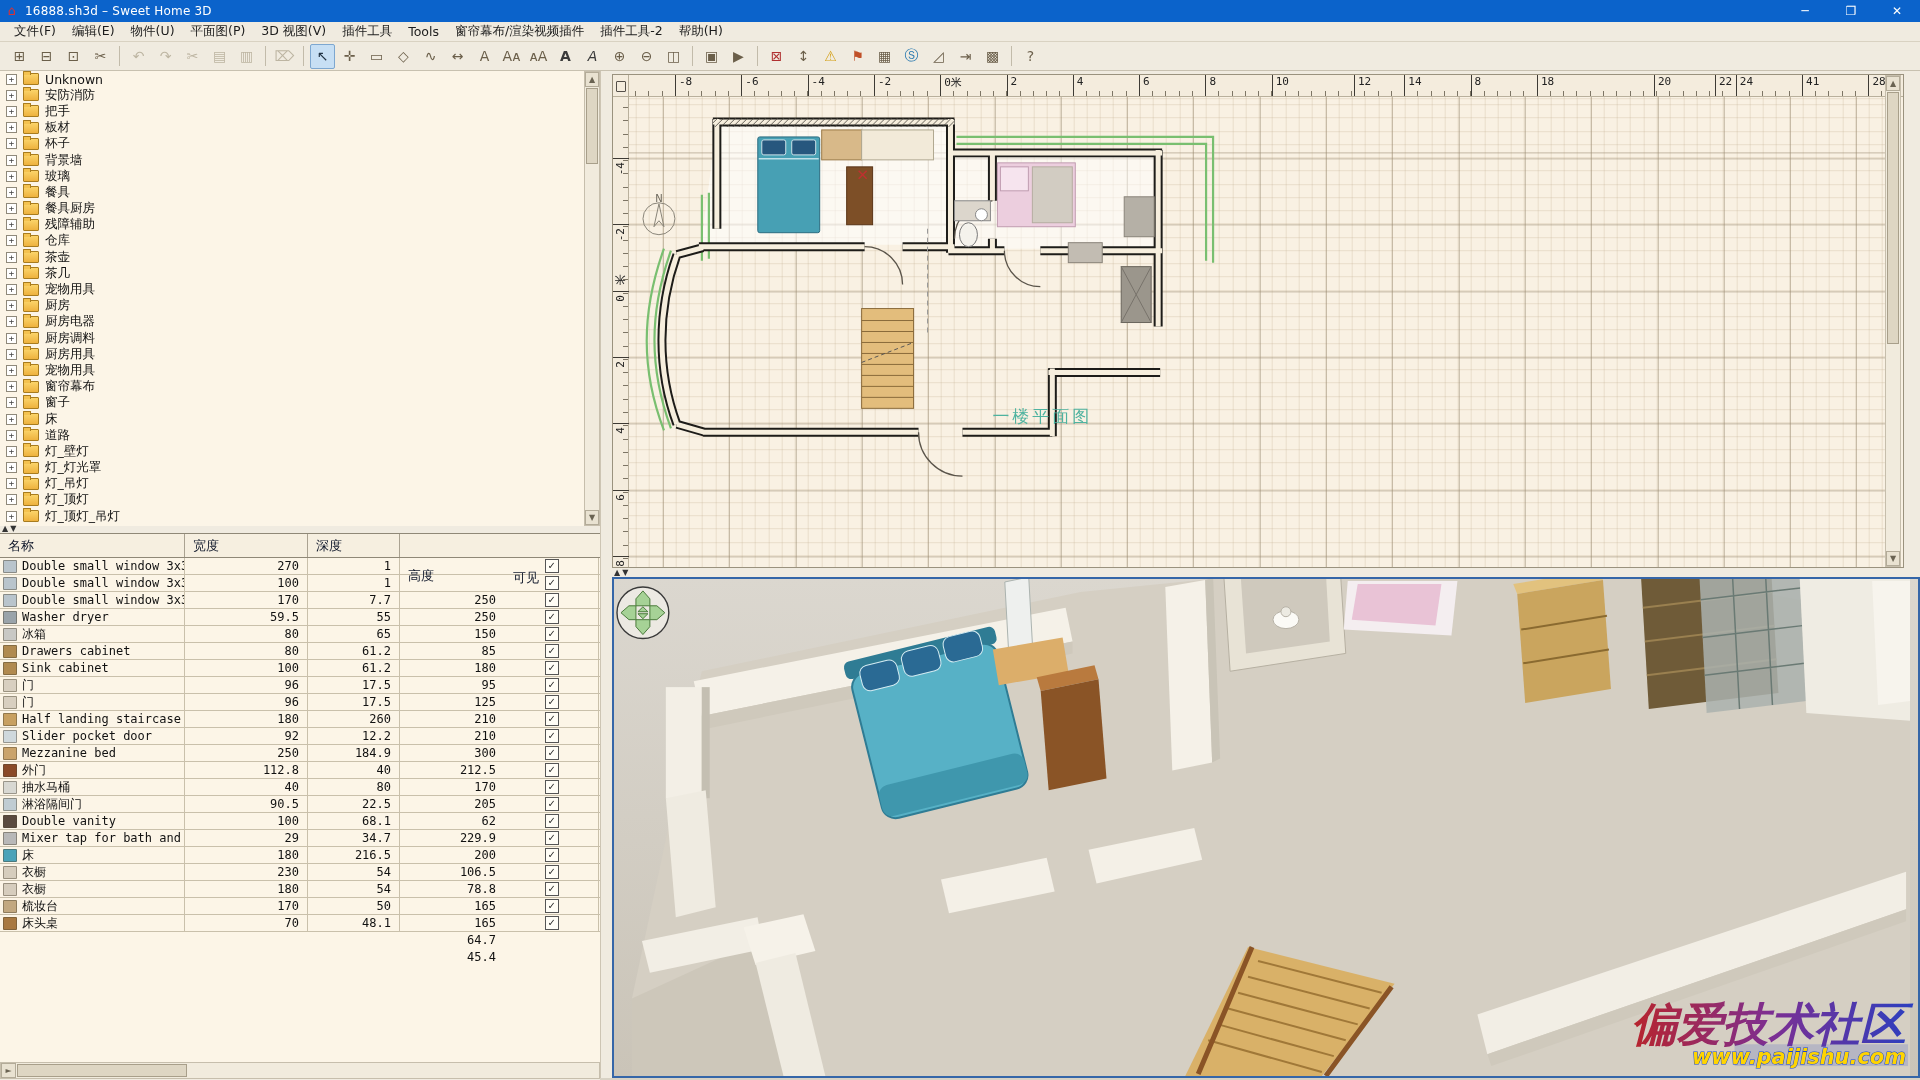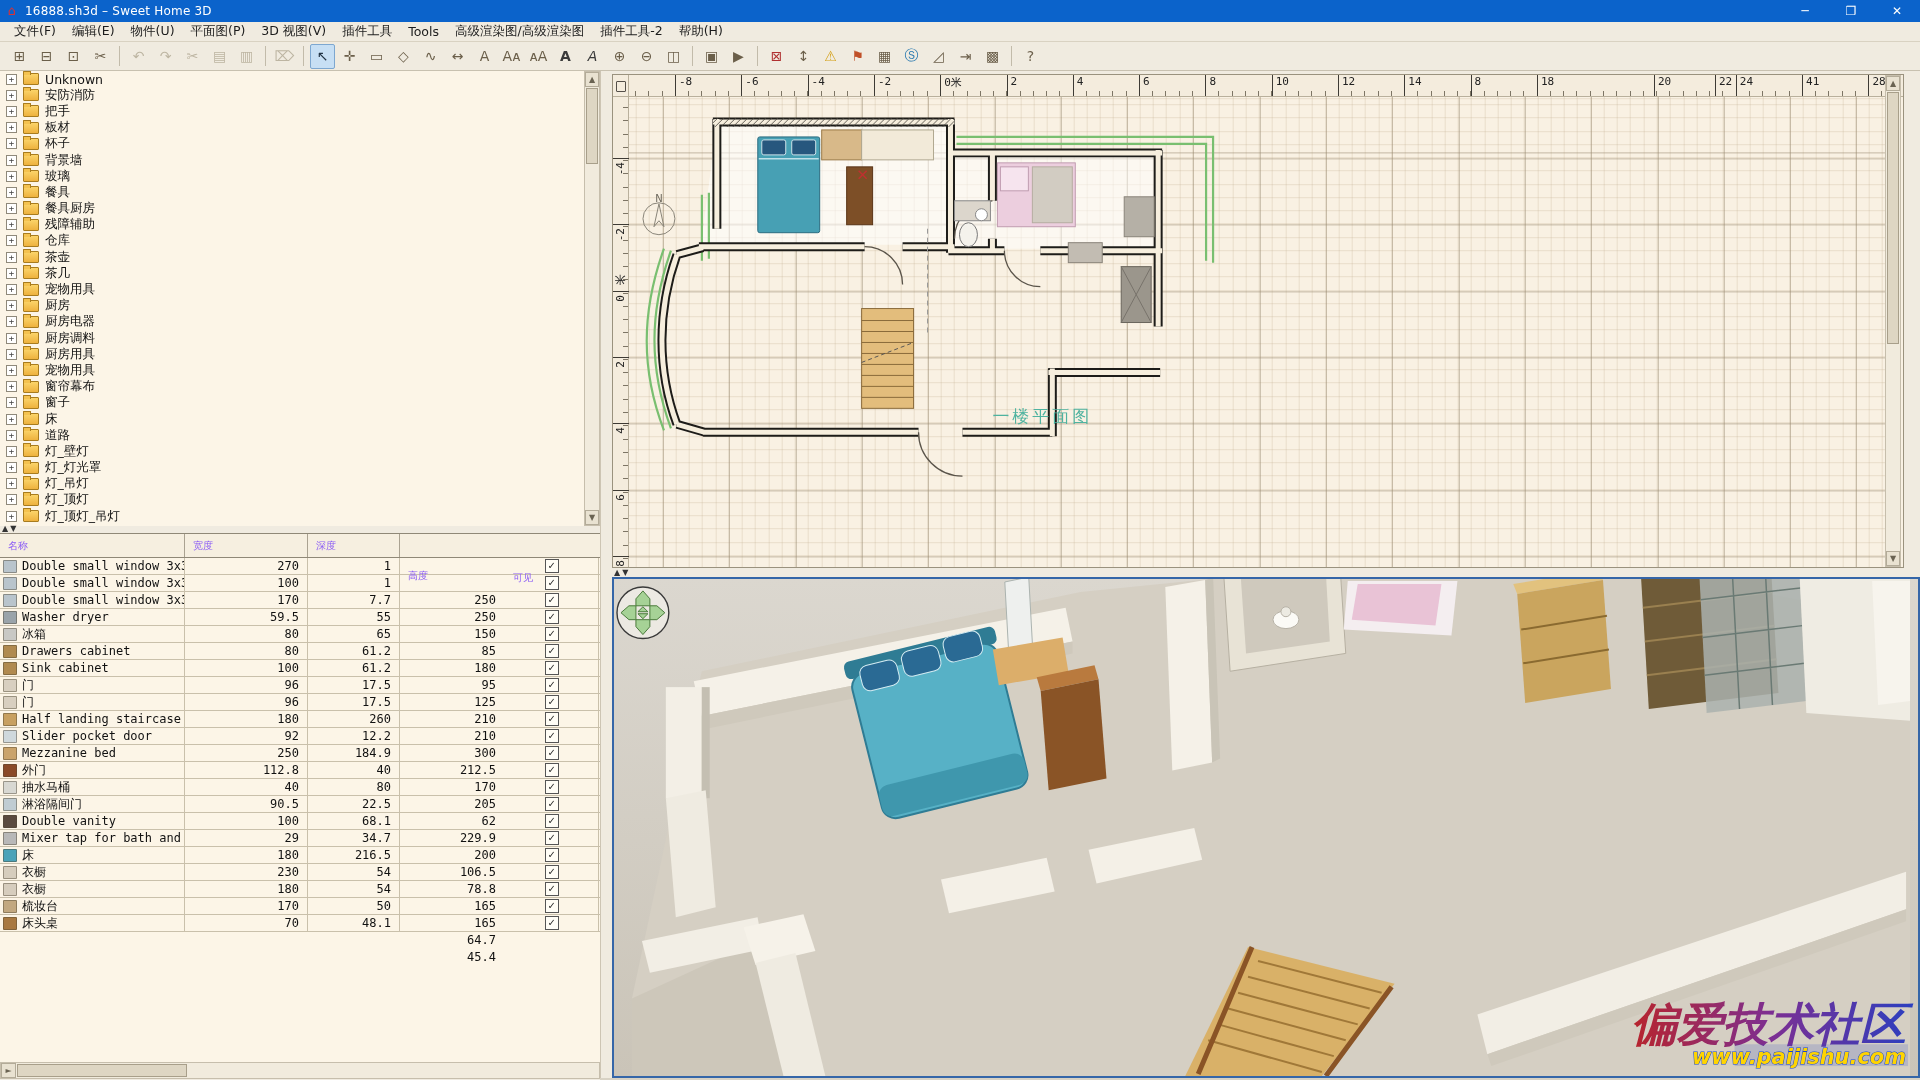--- a/index.html
+++ b/index.html
@@ -40,21 +40,21 @@
   .sb-thumb{position:absolute;left:1px;right:1px;background:#ded6c3;border:1px solid #a89f8a;box-sizing:border-box;}
   .tree-sb{left:584px;top:71px;width:16px;height:455px;}
 
   
   .split-arrows{position:absolute;left:2px;top:524px;width:24px;height:9px;font-size:8px;color:#333;display:flex;gap:2px;align-items:center;}
   .divider-arrows{position:absolute;left:614px;top:568px;width:24px;height:9px;font-size:8px;color:#333;display:flex;gap:2px;align-items:center;z-index:5;}
 
   
   .ftable{position:absolute;left:0;top:533px;width:600px;height:529px;background:#fcf5e7;border-top:1px solid #8f8877;font-family:"DejaVu Sans Mono",monospace;}
   .fhead{display:flex;height:23px;border-bottom:1px solid #8f8877;background:#f6efe0;}
-  .fhead .cell{font-size:10px;color:#8b5cf6;display:flex;align-items:center;padding-left:8px;box-sizing:border-box;border-right:1px solid #aaa291;font-family:"DejaVu Sans",sans-serif;}
+  .fhead .cell{font-size:13px;color:#0f172a;display:flex;align-items:center;padding-left:8px;box-sizing:border-box;border-right:1px solid #aaa291;font-family:"DejaVu Sans",sans-serif;}
   .frow{display:flex;height:16px;border-bottom:1px solid #c9c0ab;}
   .cell{box-sizing:border-box;}
   .c-name{width:185px;display:flex;align-items:center;padding-left:3px;border-right:1px solid #c9c0ab;overflow:hidden;}
   .c-num{width:0;flex:none;display:flex;align-items:center;justify-content:flex-end;padding-right:8px;font-size:12px;color:#111;border-right:1px solid #c9c0ab;}
   .w1{width:123px;} .w2{width:92px;} .w3{width:105px;margin-top:42px;}
   .c-vis{width:94px;display:flex;align-items:center;justify-content:center;border-right:1px solid #c9c0ab;}
   .fhead .c-vis{justify-content:flex-start;}
   .row-icon{width:12px;height:11px;margin-right:5px;flex:none;border:1px solid rgba(80,70,50,.45);border-radius:1px;}
   .nm{font-size:12px;color:#111;white-space:nowrap;}
   .cb{width:12px;height:12px;background:#fffdf6;border:1px solid #555;font-size:11px;line-height:11px;text-align:center;color:#222;}
@@ -113,21 +113,21 @@
   </div>
 
   <div class="menubar" id="menubar">
       <span class="menu-item">文件(F)</span>
       <span class="menu-item">编辑(E)</span>
       <span class="menu-item">物件(U)</span>
       <span class="menu-item">平面图(P)</span>
       <span class="menu-item">3D 视图(V)</span>
       <span class="menu-item">插件工具</span>
       <span class="menu-item">Tools</span>
-      <span class="menu-item">高级渲染图/高级渲染图</span>
+      <span class="menu-item">窗帘幕布/渲染视频插件</span>
       <span class="menu-item">插件工具-2</span>
       <span class="menu-item">帮助(H)</span>
     </div>
 
   <div class="toolbar" id="toolbar">
       <span class="tb-btn">⊞</span>
       <span class="tb-btn">⊟</span>
       <span class="tb-btn">⊡</span>
       <span class="tb-btn">✂</span>
       <span class="tb-sep"></span>
@@ -616,21 +616,21 @@
         <span class="h-tick" style="left: 46px;">-8</span>
         <span class="h-tick" style="left: 112.3px;">-6</span>
         <span class="h-tick" style="left: 178.6px;">-4</span>
         <span class="h-tick" style="left: 244.9px;">-2</span>
         <span class="h-tick" style="left: 311.2px;">0米</span>
         <span class="h-tick" style="left: 377.5px;">2</span>
         <span class="h-tick" style="left: 443.8px;">4</span>
         <span class="h-tick" style="left: 510.1px;">6</span>
         <span class="h-tick" style="left: 576.4px;">8</span>
         <span class="h-tick" style="left: 642.7px;">10</span>
-        <span class="h-tick" style="left: 709px;">12</span>
+        <span class="h-tick" style="left: 725px;">12</span>
         <span class="h-tick" style="left: 775.3px;">14</span>
         <span class="h-tick" style="left: 841.6px;">8</span>
         <span class="h-tick" style="left: 907.9px;">18</span>
         <span class="h-tick" style="left: 1025px;">20</span>
         <span class="h-tick" style="left: 1086px;">22</span>
         <span class="h-tick" style="left: 1106.8px;">24</span>
         <span class="h-tick" style="left: 1173.1px;">41</span>
         <span class="h-tick" style="left: 1239.4px;">28</span>
       </div>
     <div class="v-ruler" id="v-ruler">

